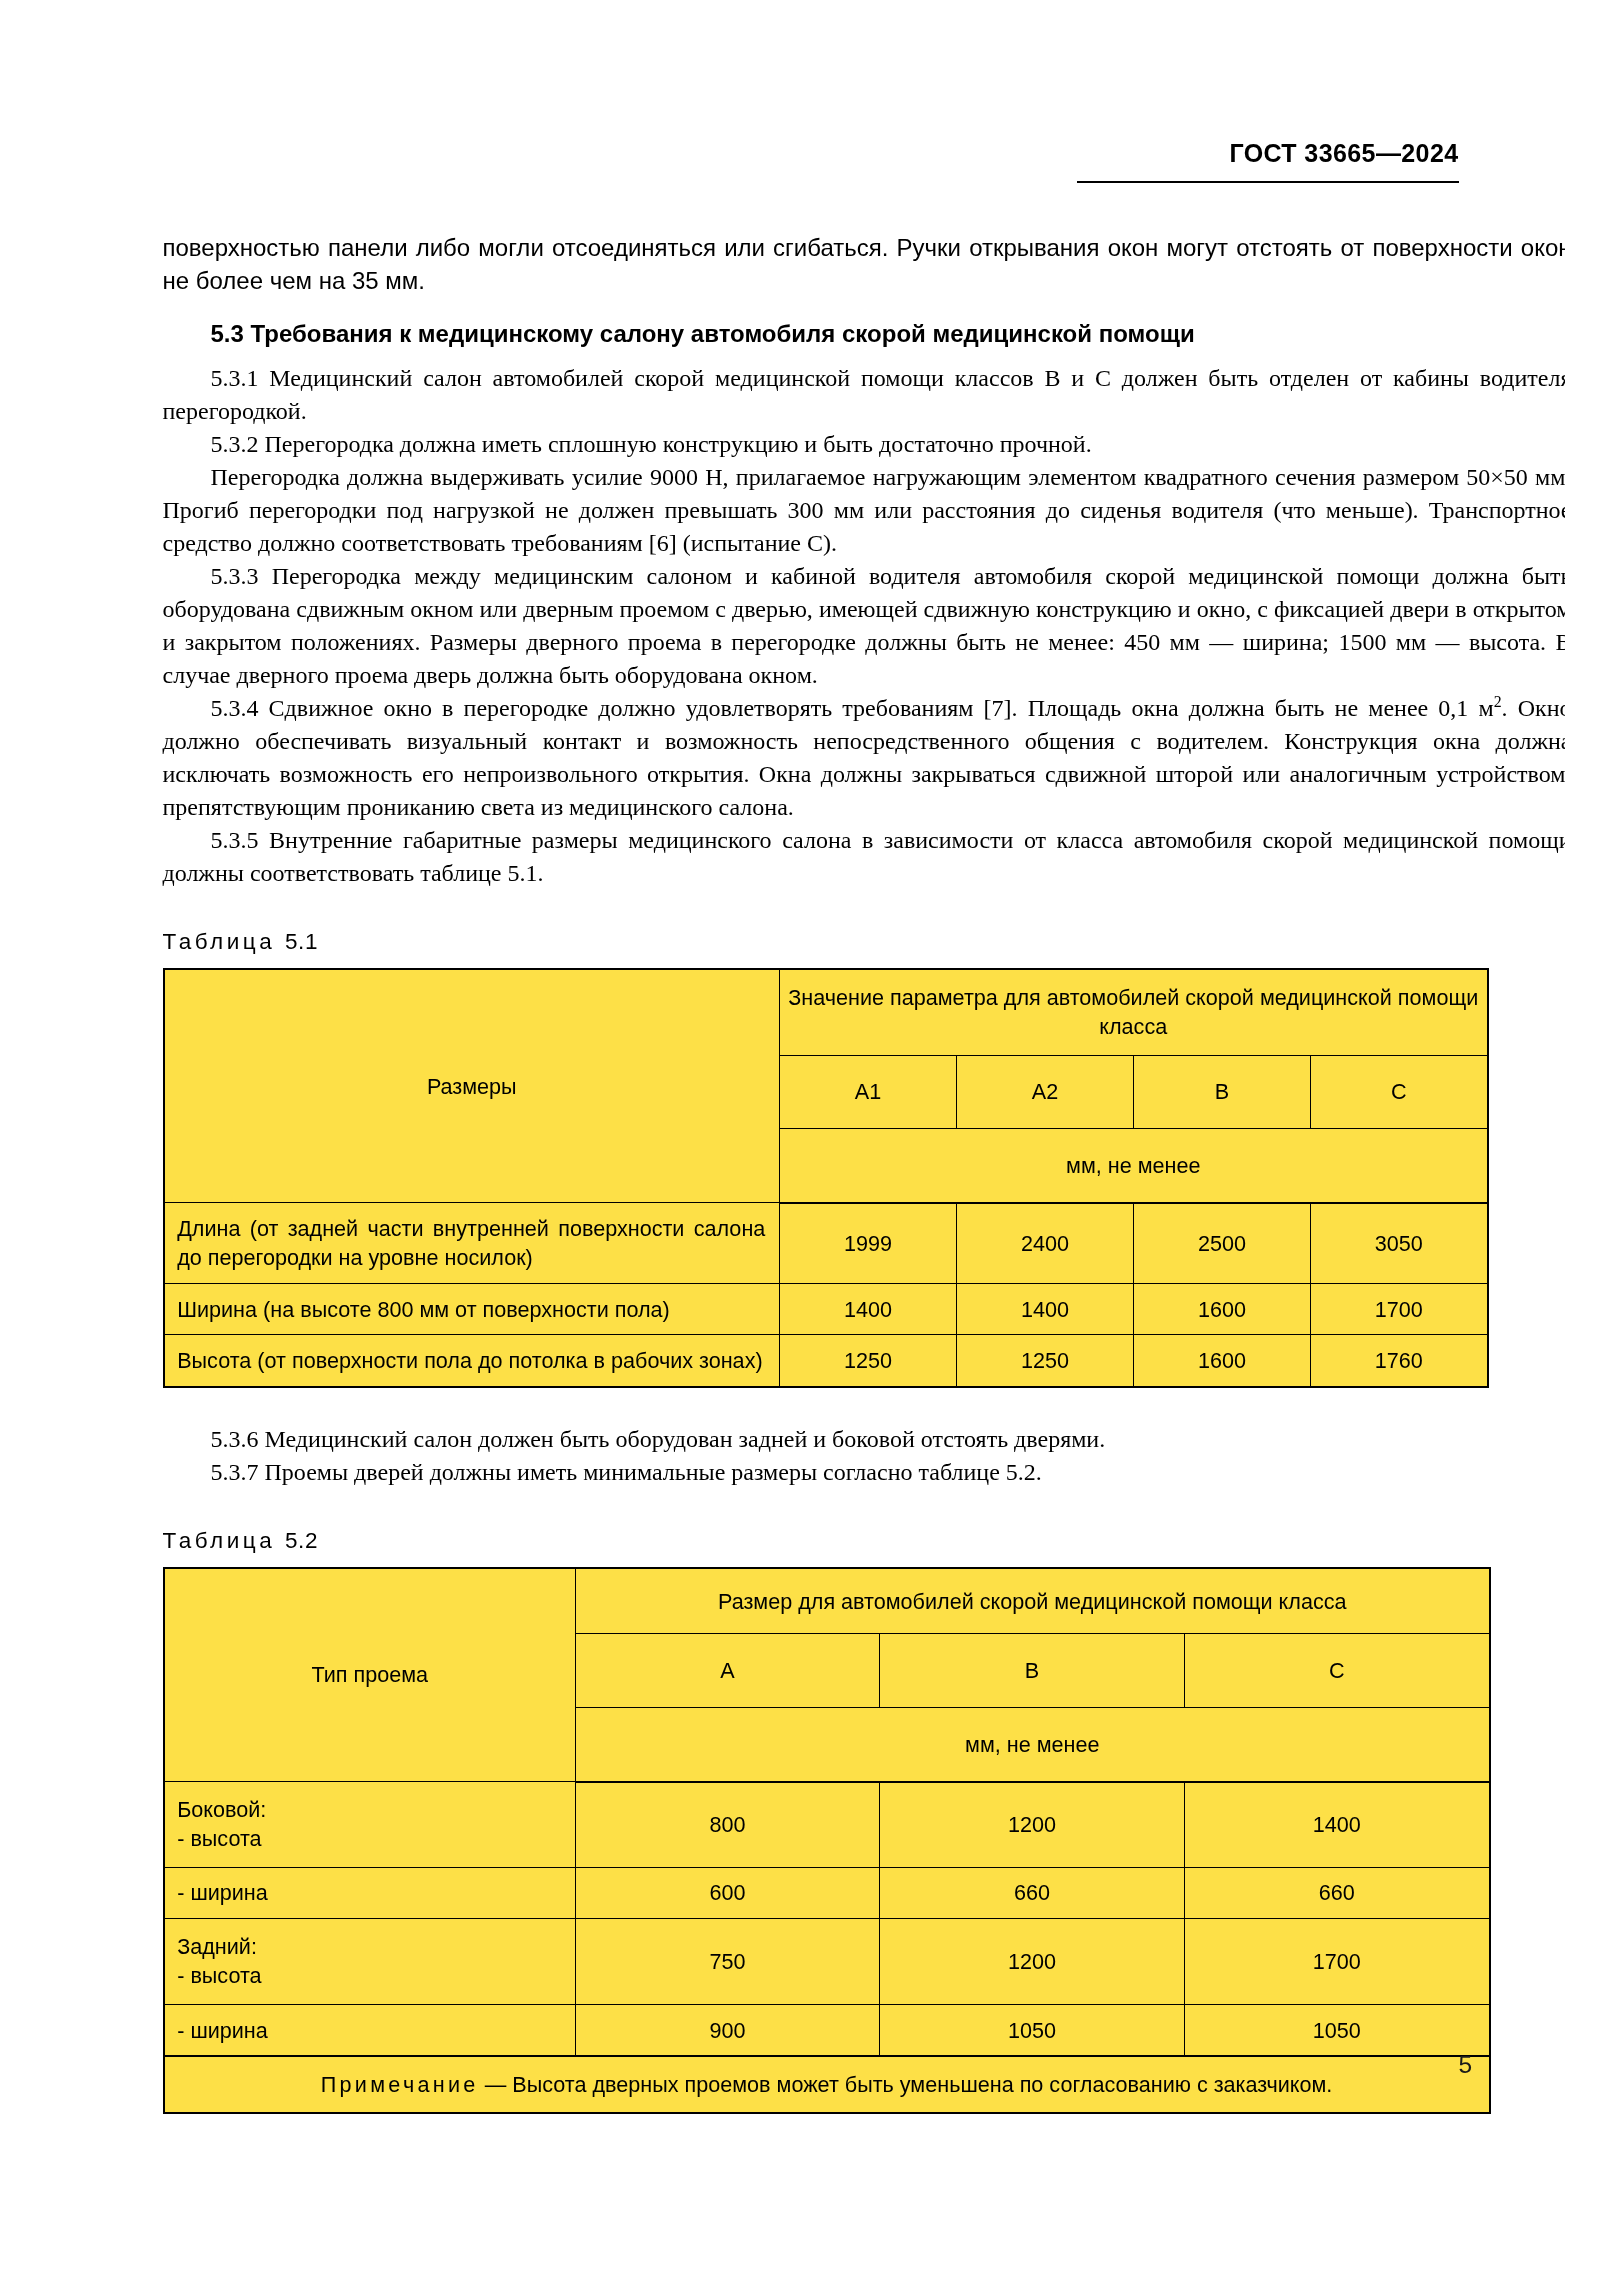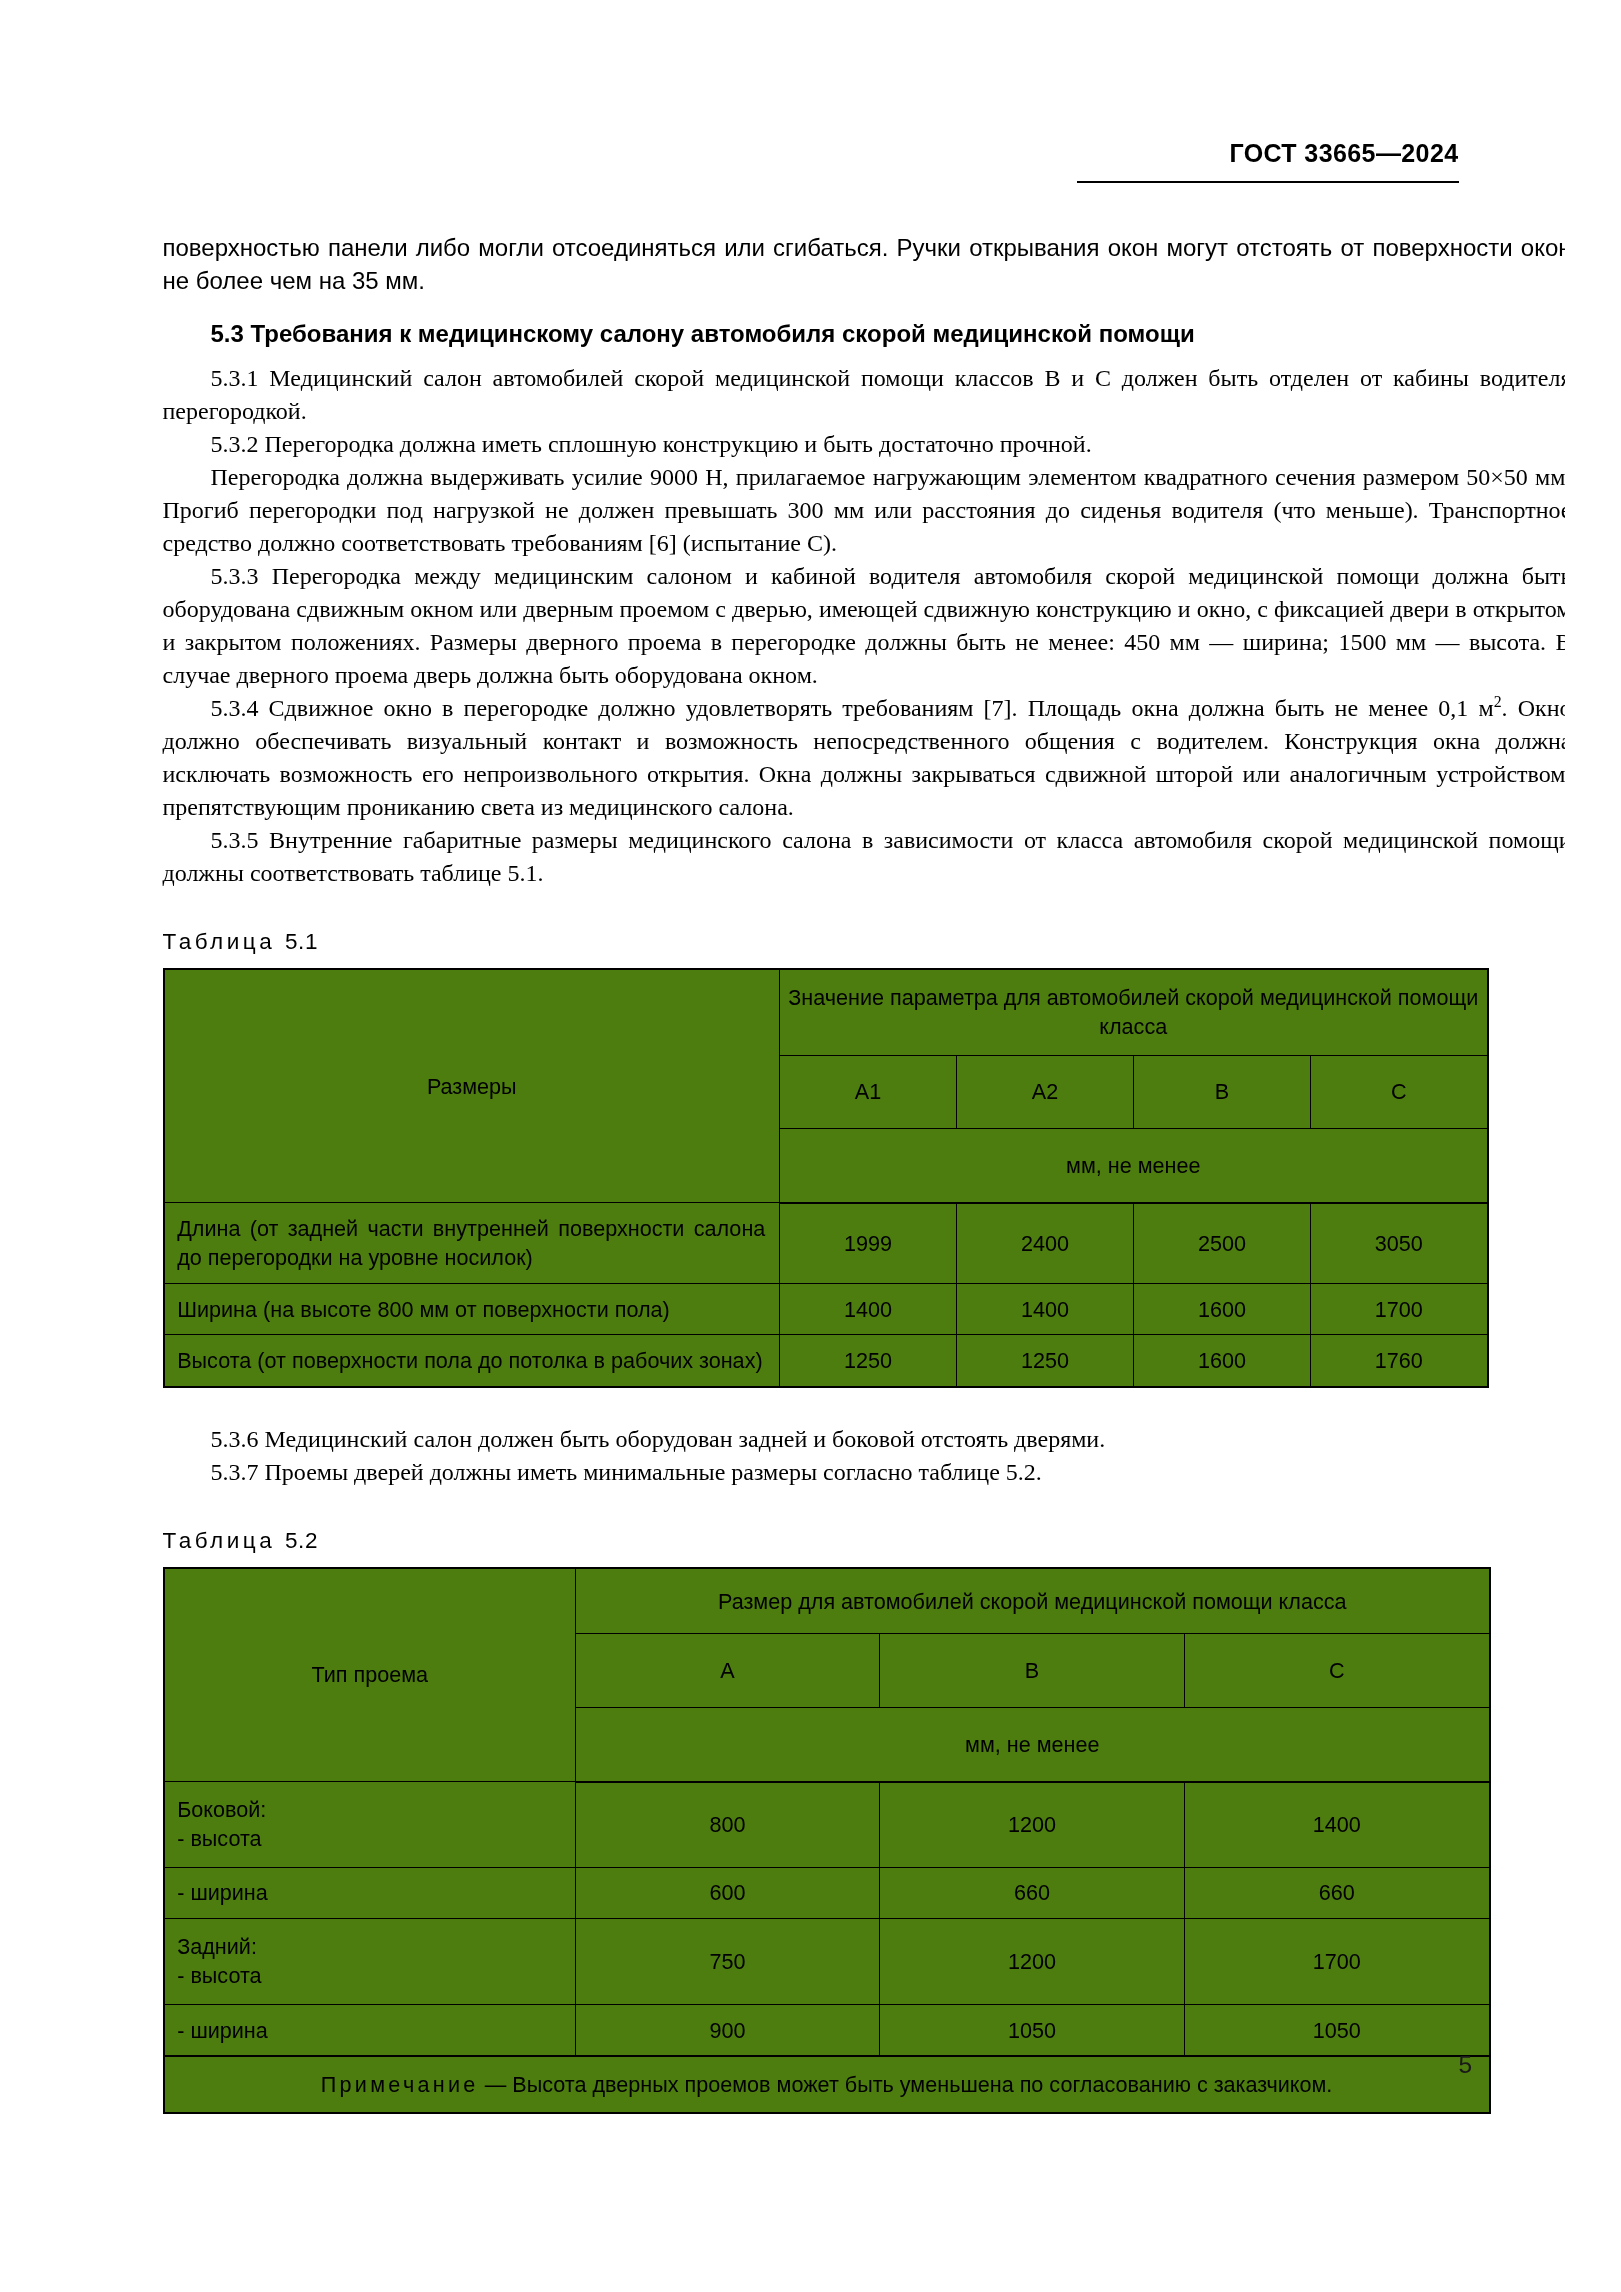--- a/index.html
+++ b/index.html
@@ -89,21 +89,21 @@
   table.gost {
     border-collapse: collapse;
     width: 1325px;
     table-layout: fixed;
     font-size: 21.6px;
   }
   table.gost td {
     border: 1.5px solid #000;
     padding: 0;
     vertical-align: middle;
-    background: #4d7c0f;
+    background: #fde047;
   }
   table.gost td.hdr {
     text-align: center;
     line-height: 29px;
     padding: 9.8px 7.8px;
   }
   table.gost td.param {
     text-align: left;
     padding: 10.8px 13.7px 10.8px 12.7px;
     line-height: 29px;

